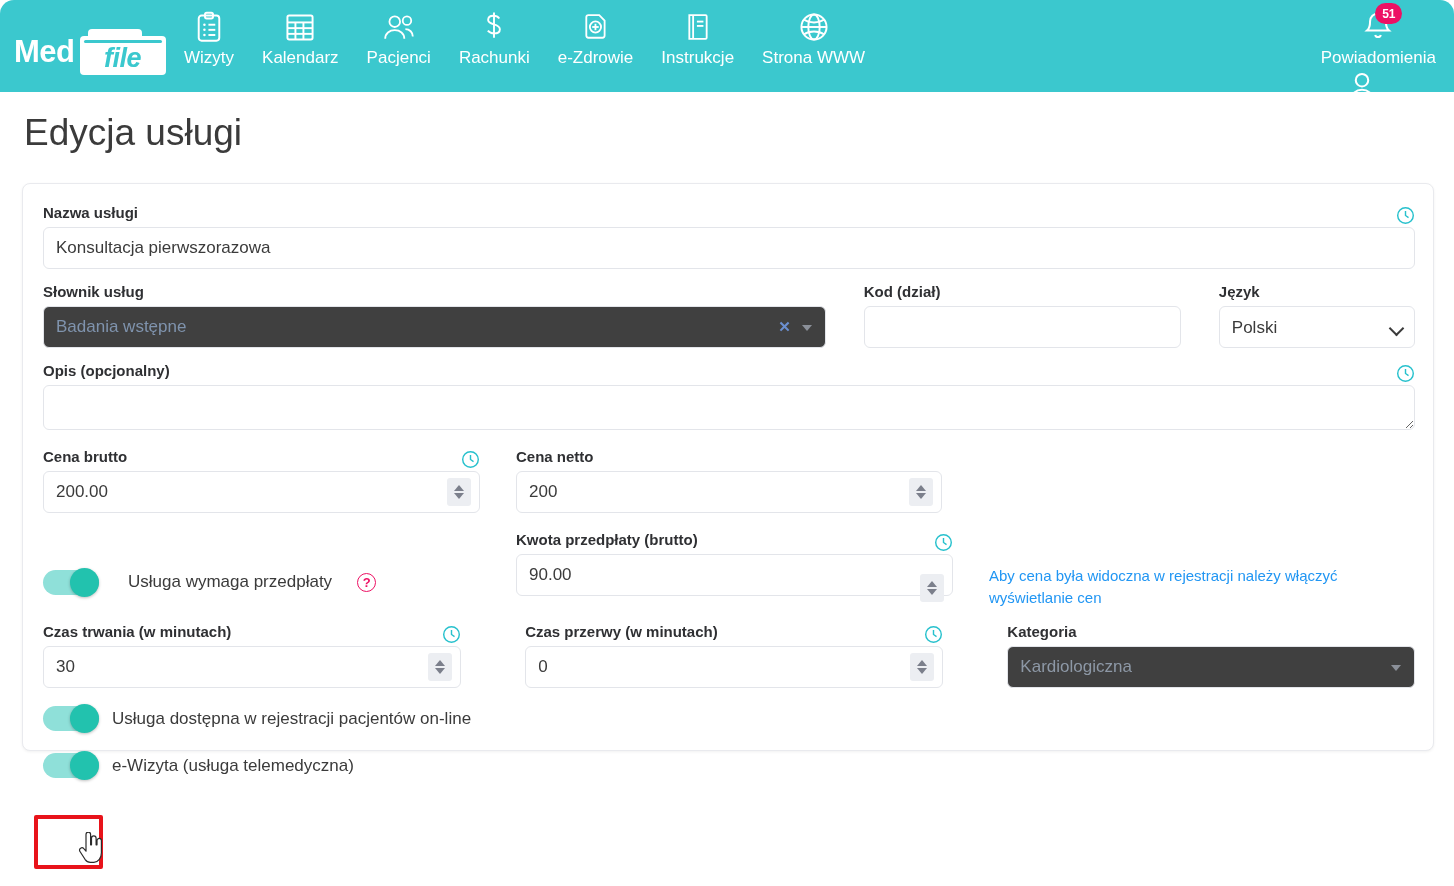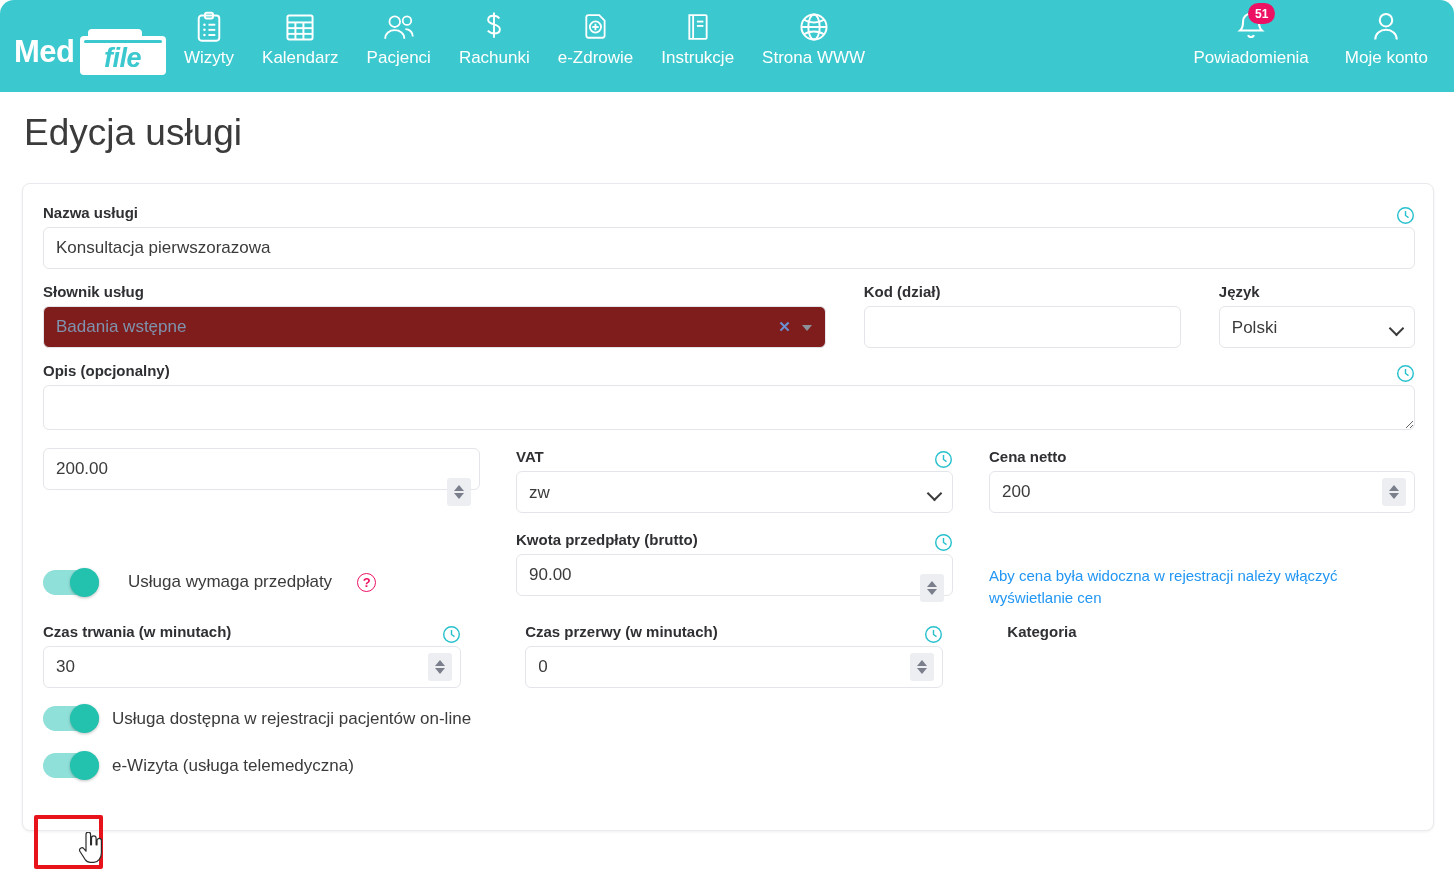--- a/index.html
+++ b/index.html
@@ -57,42 +57,42 @@
     display: flex; flex-direction: column; align-items: center;
     justify-content: flex-start;
     padding: 0 14px; cursor: pointer; color: #ffffff;
     min-width: 60px;
   }
   .nav-icon { height: 38px; display: flex; align-items: center; justify-content: center; }
   .nav-label { font-size: 17px; margin-top: 2px; white-space: nowrap; }
 
   .nav-right {
     margin-left: auto; display: flex; align-items: flex-start;
-    height: 92px; padding-top: 8px; padding-right: 8px;
+    height: 92px; padding-top: 8px;  flex-direction: column;
   }
   .nav-item.right { padding: 0 18px; position: relative; }
   .badge {
     position: absolute; top: -5px; left: 50%; margin-left: -3px;
     background: #ed1164; color: #fff; font-size: 12px; font-weight: bold;
     border-radius: 11px; min-width: 27px; height: 21px;
     display: flex; align-items: center; justify-content: center;
     padding: 0 5px; z-index: 3;
   }
   .subtime { font-size: 14px; font-weight: bold; color: #ffffff; margin-top: 0px; }
 
   
   .page-title {
     position: absolute; left: 24px; top: 112px;
     font-size: 37px; color: #3b3b3b; font-weight: normal;
   }
 
   
   .card {
     position: absolute; left: 22px; top: 183px;
-    width: 1412px; height: 648px;
+    width: 1412px; height: 568px;
     background: #ffffff;
     border: 1px solid #e9eaee;
     border-radius: 8px;
     box-shadow: 0 1px 3px rgba(0,0,0,0.06);
     padding: 20px 20px 0 20px;
   }
 
   .lbl {
     font-size: 15px; font-weight: bold; color: #2f3033;
     display: block; margin-bottom: 6px;
@@ -121,21 +121,21 @@
     width: 11px; height: 11px; pointer-events: none;
   }
   .caret-chev::before {
     content: ""; position: absolute; left: 0; top: 0;
     width: 9px; height: 9px;
     border-right: 2px solid #3b3b3b; border-bottom: 2px solid #3b3b3b;
     transform: rotate(45deg);
   }
   .s2 {
     position: relative; width: 100%; height: 42px;
-    border: 1px solid #e3e5ea; border-radius: 6px; background: #7f1d1d;
+    border: 1px solid #e3e5ea; border-radius: 6px; background: #404040;
     display: flex; align-items: center; padding: 0 12px;
     cursor: pointer;
   }
   .s2 .s2txt { font-size: 17px; color: #7f93ad; }
   .s2 .s2clear {
     position: absolute; right: 34px; top: 50%; transform: translateY(-50%);
     color: #6b8fd0; font-size: 15px; font-weight: bold; cursor: pointer;
   }
   .s2 .s2arrow {
     position: absolute; right: 13px; top: 50%; margin-top: -2px;
@@ -389,42 +389,36 @@
                 <path d="M10 5.2V10l3.2 2.2"></path>
             </svg>
           </span>
         </div>
         <textarea class="ta" placeholder="" style=""></textarea>
       </div>
     </div>
 
     <div class="row" style="margin-bottom:18px;">
       <div class="fld" style="width:437px;margin-right:36px;">
-        <input class="ip" value="200.00" style="">
-        <span class="spinner">
-            <i class="up"></i>
-            <i class="dn"></i>
-          </span>
-      </div>
-
-      <div class="fld" style="width:437px;margin-right:36px;">
         <div class="label-line">
-          <label class="lbl">VAT</label>
+          <label class="lbl">Cena brutto</label>
           <span class="clock">
             <svg width="19" height="19" viewBox="0 0 20 20" fill="none" stroke="#27c1cd" stroke-width="1.5">
               <circle cx="10" cy="10" r="8.2"></circle>
                 <path d="M10 5.2V10l3.2 2.2"></path>
             </svg>
           </span>
         </div>
-        <select class="sel">
-          <option>zw</option>
-        </select>
-        <span class="caret-chev"></span>
-      </div>
+        <input class="ip" value="200.00" style="">
+        <span class="spinner">
+            <i class="up"></i>
+            <i class="dn"></i>
+          </span>
+      </div>
+
 
       <div class="fld" style="width:426px;">
         <label class="lbl">Cena netto</label>
         <input class="ip" value="200" style="">
         <span class="spinner">
             <i class="up"></i>
             <i class="dn"></i>
           </span>
       </div>
     </div>
@@ -490,20 +484,24 @@
         </div>
         <input class="ip" value="0" style="">
         <span class="spinner">
             <i class="up"></i>
             <i class="dn"></i>
           </span>
       </div>
 
       <div class="fld" style="width:426px;">
         <label class="lbl">Kategoria</label>
+        <div class="s2 plainsel">
+          <span class="s2txt">Kardiologiczna</span>
+          <span class="s2arrow"></span>
+        </div>
       </div>
     </div>
 
     <div class="row toggle-row" style="margin-bottom:22px;">
       <span class="toggle">
           <span class="knob"></span>
         </span>
       <span class="toggle-label">Usługa dostępna w rejestracji pacjentów on-line</span>
     </div>
 

